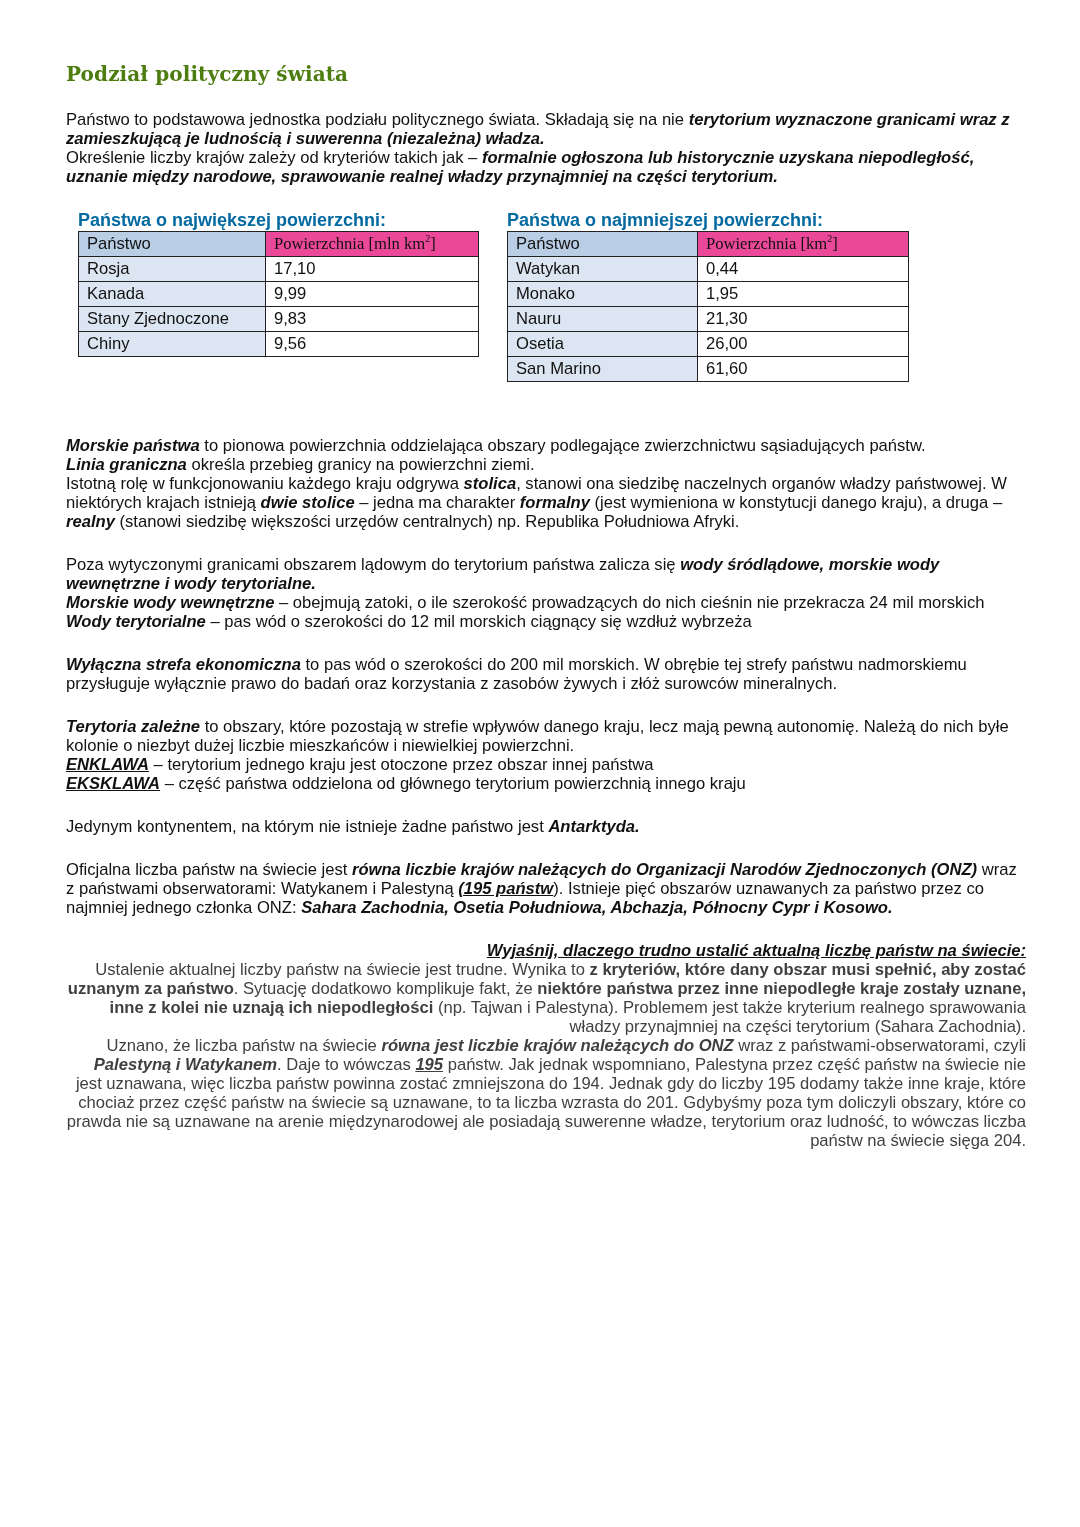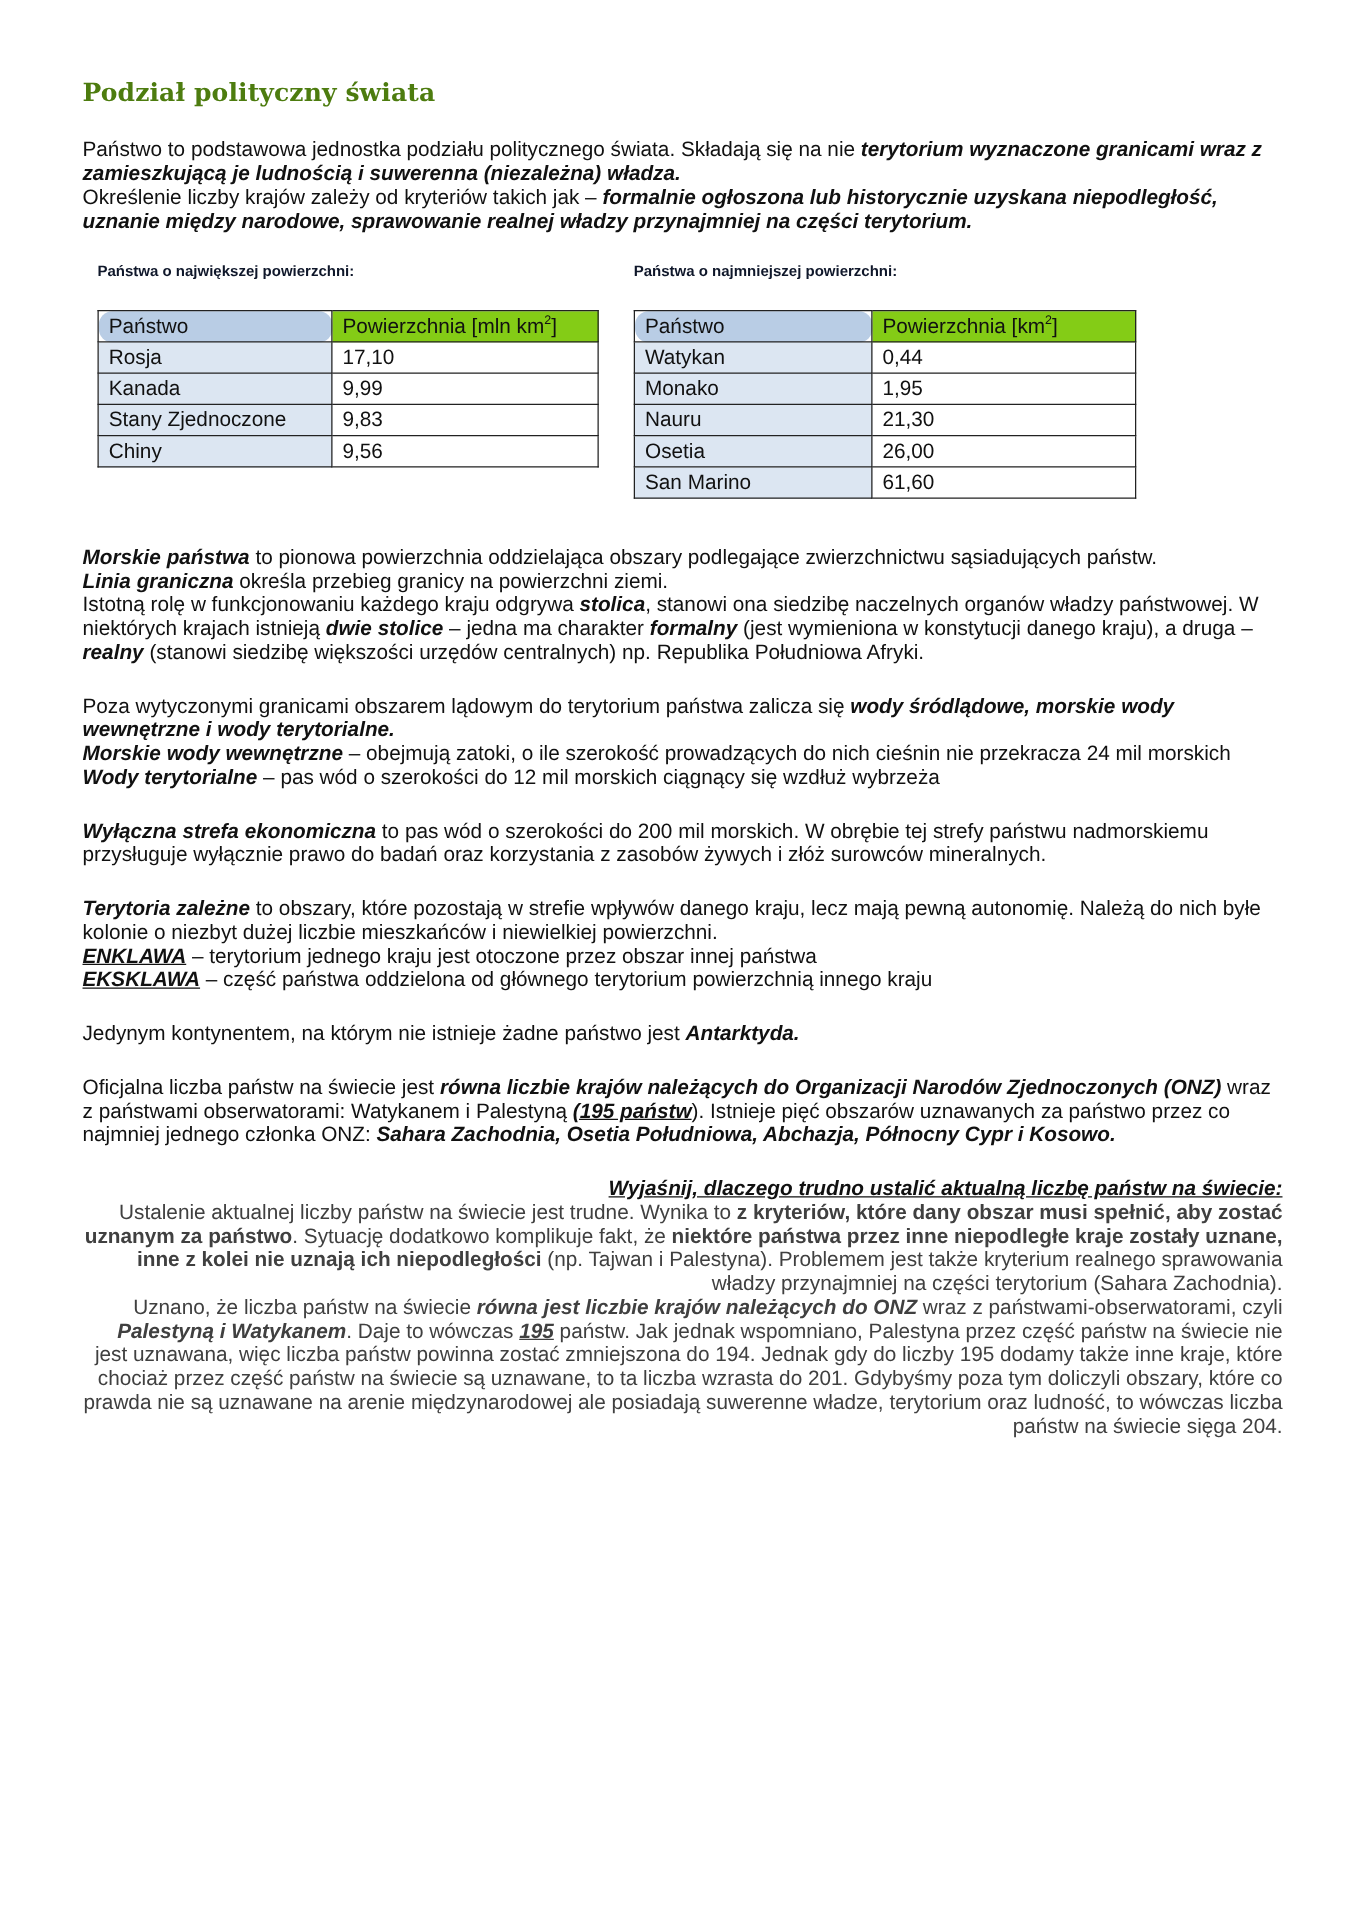--- a/index.html
+++ b/index.html
@@ -7,31 +7,31 @@
   .page { position: absolute; left: 66px; top: 62px; width: 960px; }
   h1.title { font-family: "DejaVu Serif", "Liberation Serif", serif; font-weight: bold; font-size: 20px; margin: 0 0 24px 0; color: #4d7c0f; letter-spacing: 0.1px; }
   p { margin: 0; font-size: 16.6px; line-height: 19px; }
   .blk { margin-bottom: 24px; }
   b i, i b, .bi { font-weight: bold; font-style: italic; }
   .u { text-decoration: underline; }
   .tables { position: relative; height: 210px; margin-top: 10px; margin-bottom: 16px; }
   .tbl-wrap { position: absolute; top: 0; }
   .tbl-wrap.left { left: 12px; }
   .tbl-wrap.right { left: 441px; }
-  .tbl-caption { font-weight: bold; color: #0f172a; font-size: 12px; margin-bottom: 24px; }
+  .tbl-caption { font-weight: bold; color: #0369a1; font-size: 18px; }
   table { border-collapse: collapse; font-size: 16.6px; }
   td { border: 1.5px solid #222; padding: 0 8px; height: 24px; line-height: 24px; }
   tr.hdr td { background: #b9cde5; }
   td.c1 { background: #dce6f2; }
-  tr.hdr td.c1 { background: #b9cde5; border-radius: 11px; }
+  tr.hdr td.c1 { background: #b9cde5; }
   .left td.c1 { width: 170px; }
   .left td.c2 { width: 196px; background: #ffffff; }
   .right td.c1 { width: 173px; }
   .right td.c2 { width: 194px; background: #ffffff; }
-  tr.hdr td.c2 { background: #84cc16; }
+  tr.hdr td.c2 { background: #ec4899; font-family: Liberation Serif, serif; }
   sup { font-size: 10px; line-height: 0; }
   .gray p { color: #404040; text-align: right; }
   .gray .heading { color: #111; }
 </style>
 </head>
 <body>
 
 <div class="page">
 
   <h1 class="title">Podział polityczny świata</h1>

